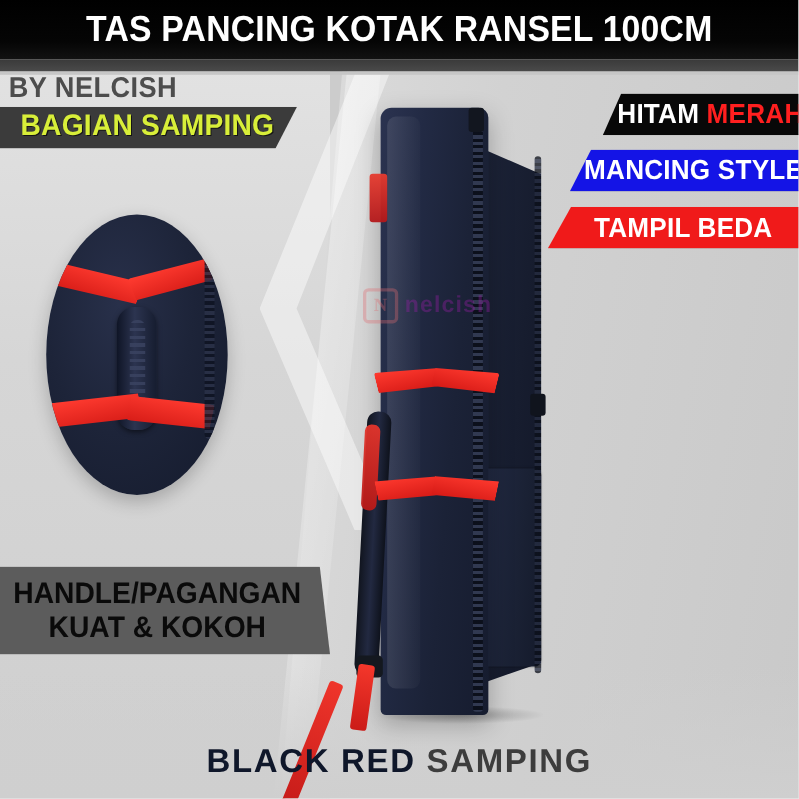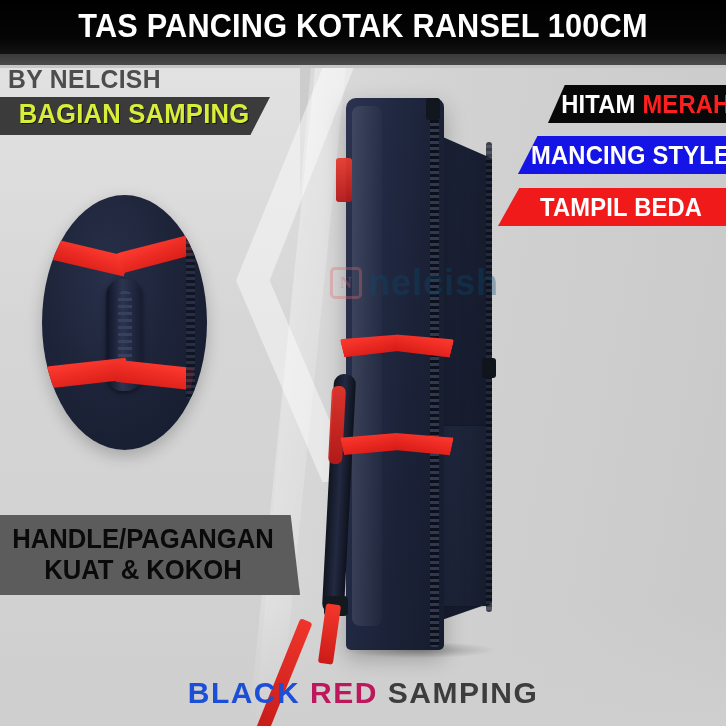--- a/index.html
+++ b/index.html
@@ -194,22 +194,22 @@
     position: absolute;
     left: 0;
     top: 676px;
     width: 726px;
     text-align: center;
     font-size: 30px;
     font-weight: bold;
     letter-spacing: 1.5px;
     white-space: nowrap;
   }
-  .cap-black { color: #1d4ed8; }
-  .cap-red   { color: #be185d; }
+  .cap-black { color: #0f172a; }
+  .cap-red   { color: #0f172a; }
   .cap-gray  { color: #3d3d3d; }
 
   
   .oval {
     position: absolute;
     left: 42px;
     top: 195px;
     width: 165px;
     height: 255px;
     border-radius: 50% / 50%;
@@ -476,22 +476,22 @@
     border-radius: 5px;
     display: flex;
     align-items: center;
     justify-content: center;
     color: #e06a70;
     font-size: 17px;
     font-weight: bold;
     font-family: "Liberation Serif", serif;
   }
   .wm-text {
-    color: #0c4a6e;
-    font-size: 36px;
+    color: #a21caf;
+    font-size: 21px;
     font-weight: bold;
     letter-spacing: 1px;
     font-family: "Liberation Sans", sans-serif;
   }
 </style>
 </head>
 <body>
 
 <div id="poster">
 

